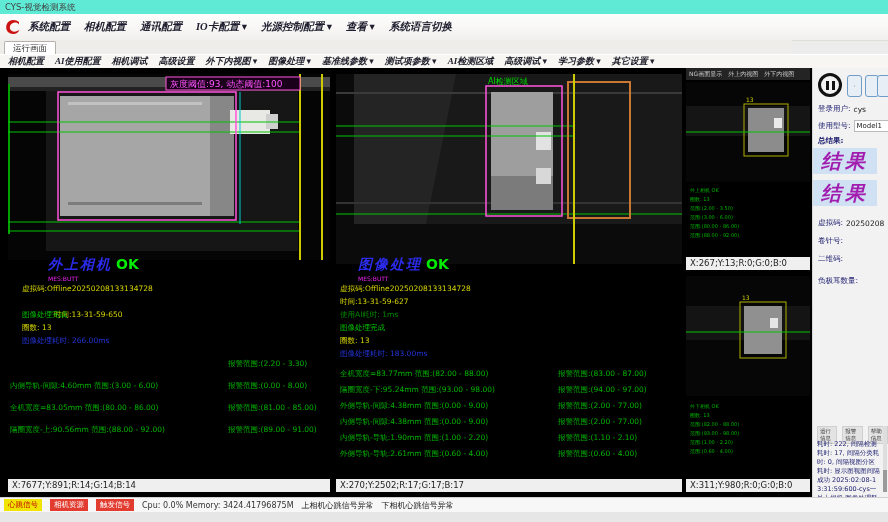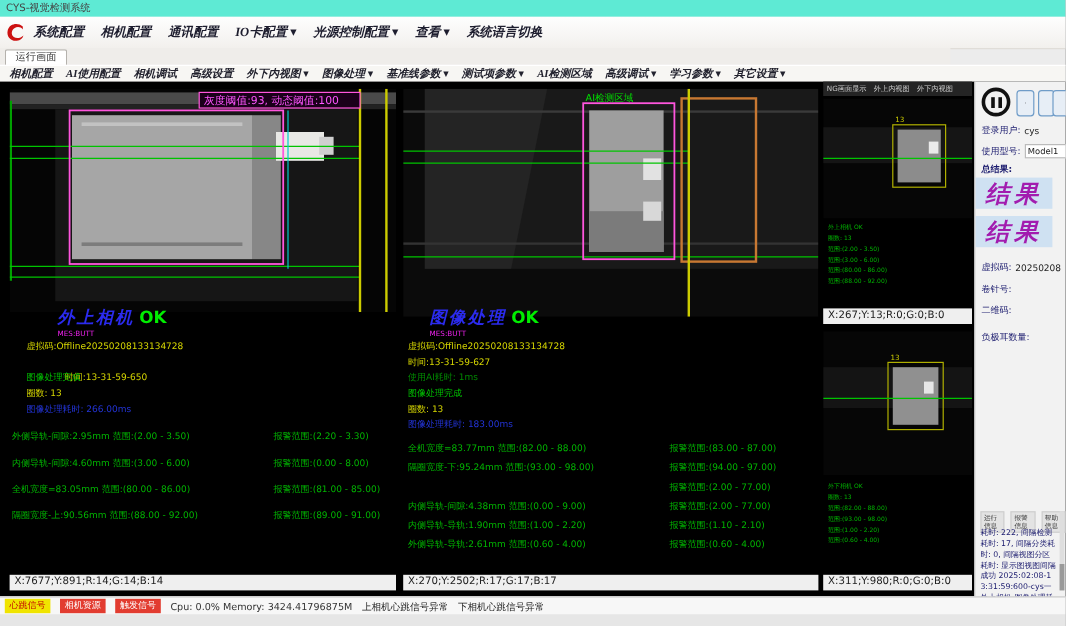--- a/index.html
+++ b/index.html
@@ -156,21 +156,20 @@
         <span>外上相机</span><span class="cam-ok">OK</span>
       </div>
       <div class="trig" style="left:40px;top:201px;">MES:BUTT</div>
       <div class="meta y" style="left:14px;top:208px;">虚拟码:Offline20250208133134728</div>
       <div class="meta y" style="left:14px;top:234px;padding-left:32px;">时间:13-31-59-650</div>
       <div class="meta g" style="left:14px;top:234px;">图像处理完成</div>
       <div class="meta y" style="left:14px;top:247px;">圈数: 13</div>
       <div class="meta b" style="left:14px;top:260px;">图像处理耗时: 266.00ms</div>
 
       <div class="rows" style="left:2px;top:285px;width:318px;">
-        <span class="mrow">外侧导轨-间隙:2.95mm 范围:(2.00 - 3.50)</span>
         <span class="arow">报警范围:(2.20 - 3.30)</span>
         <span class="mrow">内侧导轨-间隙:4.60mm 范围:(3.00 - 6.00)</span>
         <span class="arow">报警范围:(0.00 - 8.00)</span>
         <span class="mrow">全机宽度=83.05mm 范围:(80.00 - 86.00)</span>
         <span class="arow">报警范围:(81.00 - 85.00)</span>
         <span class="mrow">隔圈宽度-上:90.56mm 范围:(88.00 - 92.00)</span>
         <span class="arow">报警范围:(89.00 - 91.00)</span>
       </div>
 
       <div class="coords">X:7677;Y:891;R:14;G:14;B:14</div>
@@ -205,20 +204,21 @@
       <div class="meta g" style="left:4px;top:234px;opacity:.7;">使用AI耗时: 1ms</div>
       <div class="meta g" style="left:4px;top:247px;">图像处理完成</div>
       <div class="meta y" style="left:4px;top:260px;">圈数: 13</div>
       <div class="meta b" style="left:4px;top:273px;">图像处理耗时: 183.00ms</div>
 
       <div class="rows" style="left:4px;top:295px;width:340px;row-gap:6px;">
         <span class="mrow">全机宽度=83.77mm 范围:(82.00 - 88.00)</span>
         <span class="arow">报警范围:(83.00 - 87.00)</span>
         <span class="mrow">隔圈宽度-下:95.24mm 范围:(93.00 - 98.00)</span>
         <span class="arow">报警范围:(94.00 - 97.00)</span>
+        <span class="mrow">外侧导轨-间隙:4.38mm 范围:(0.00 - 9.00)</span>
         <span class="arow">报警范围:(2.00 - 77.00)</span>
         <span class="mrow">内侧导轨-间隙:4.38mm 范围:(0.00 - 9.00)</span>
         <span class="arow">报警范围:(2.00 - 77.00)</span>
         <span class="mrow">内侧导轨-导轨:1.90mm 范围:(1.00 - 2.20)</span>
         <span class="arow">报警范围:(1.10 - 2.10)</span>
         <span class="mrow">外侧导轨-导轨:2.61mm 范围:(0.60 - 4.00)</span>
         <span class="arow">报警范围:(0.60 - 4.00)</span>
       </div>
 
       <div class="coords">X:270;Y:2502;R:17;G:17;B:17</div>

